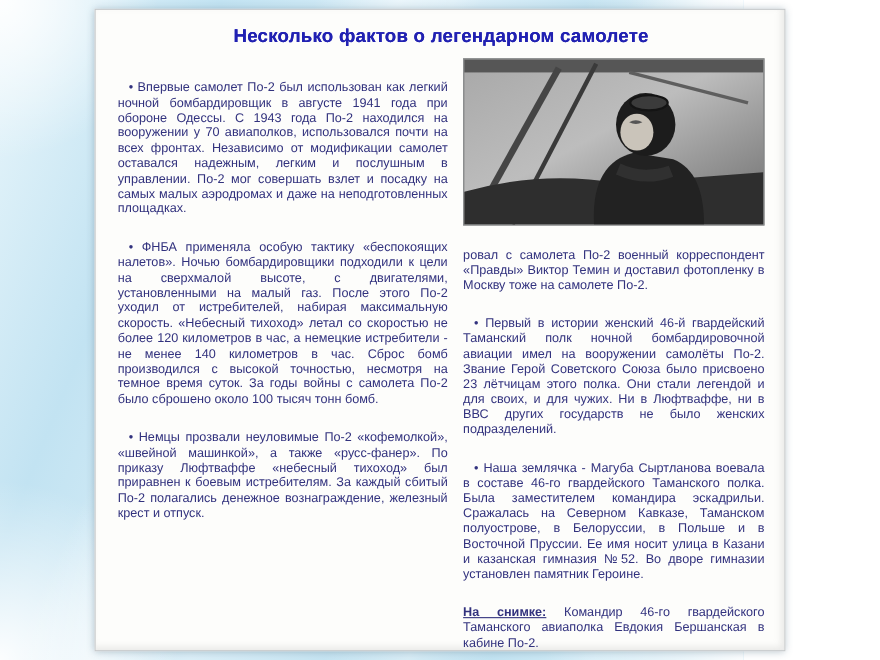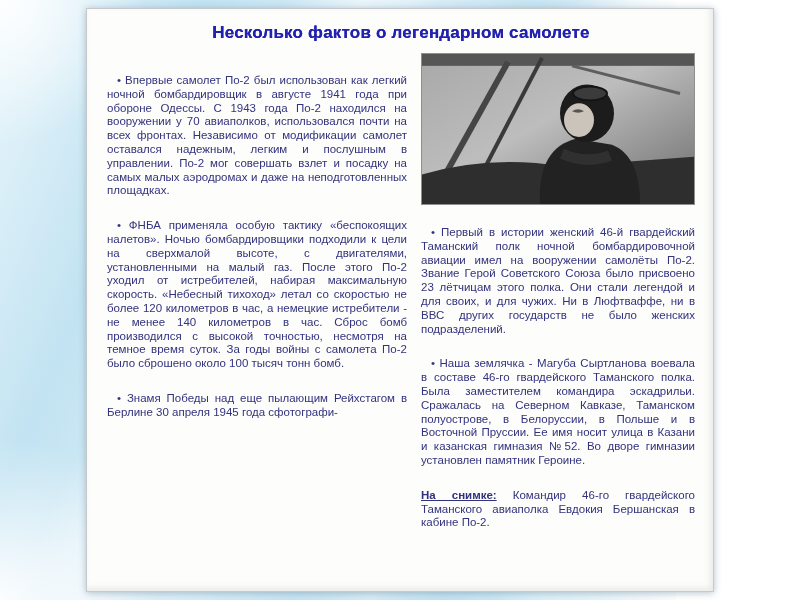--- a/index.html
+++ b/index.html
@@ -68,21 +68,21 @@
 <div class="slide">
   <div class="page">
 
     <h1 class="title">Несколько фактов о легендарном самолете</h1>
 
     <div class="columns">
 
       <div class="col col-left">
         <p class="b">• Впервые самолет По-2 был использован как легкий ночной бомбардировщик в августе 1941 года при обороне Одессы. С 1943 года По-2 находился на вооружении у 70 авиаполков, использовался почти на всех фронтах. Независимо от модификации самолет оставался надежным, легким и послушным в управлении. По-2 мог совершать взлет и посадку на самых малых аэродромах и даже на неподготовленных площадках.</p>
         <p class="b">• ФНБА применяла особую тактику «беспокоящих налетов». Ночью бомбардировщики подходили к цели на сверхмалой высоте, с двигателями, установленными на малый газ. После этого По-2 уходил от истребителей, набирая максимальную скорость. «Небесный тихоход» летал со скоростью не более 120 километров в час, а немецкие истребители - не менее 140 километров в час. Сброс бомб производился с высокой точностью, несмотря на темное время суток. За годы войны с самолета По-2 было сброшено около 100 тысяч тонн бомб.</p>
-        <p class="b">• Знамя Победы над еще пылающим Рейхстагом в Берлине 30 апреля 1945 года сфотографи-</p>
+        <p class="b">• Немцы прозвали неуловимые По-2 «кофемолкой», «швейной машинкой», а также «русс-фанер». По приказу Люфтваффе «небесный тихоход» был приравнен к боевым истребителям. За каждый сбитый По-2 полагались денежное вознаграждение, железный крест и отпуск.</p>
       </div>
 
       <div class="col col-right">
 
         <div class="photo-frame">
           <svg viewBox="0 0 272 152" preserveAspectRatio="none">
             <defs>
               <linearGradient id="sky" x1="0" y1="0" x2="1" y2="1">
                 <stop offset="0" stop-color="#a8a8a8"></stop>
                 <stop offset="0.45" stop-color="#bdbdbd"></stop>
@@ -97,20 +97,21 @@
             <path d="M0 122 Q 70 102 140 114 L272 104 L272 152 L0 152 Z" fill="#2e2e2e"></path>
             <path d="M118 152 C116 112 130 92 154 86 L190 92 C210 100 218 122 218 152 Z" fill="#222222"></path>
             <ellipse cx="165" cy="60" rx="27" ry="29" fill="#1c1c1c"></ellipse>
             <ellipse cx="157" cy="67" rx="15" ry="17" fill="#cac4ba"></ellipse>
             <path d="M150 58 q6 -4 12 0 q-6 3 -12 0" fill="#555"></path>
             <ellipse cx="168" cy="40" rx="17" ry="7" fill="#3b3b3b" stroke="#141414" stroke-width="2"></ellipse>
             <path d="M142 96 q20 10 44 2 l4 10 q-26 10 -52 -2 Z" fill="#303030"></path>
           </svg>
         </div>
 
+        <p>ровал с самолета По-2 военный корреспондент «Правды» Виктор Темин и доставил фотопленку в Москву тоже на самолете По-2.</p>
         <p class="b">• Первый в истории женский 46-й гвардейский Таманский полк ночной бомбардировочной авиации имел на вооружении самолёты По-2. Звание Герой Советского Союза было присвоено 23 лётчицам этого полка. Они стали легендой и для своих, и для чужих. Ни в Люфтваффе, ни в ВВС других государств не было женских подразделений.</p>
         <p class="b">• Наша землячка - Магуба Сыртланова воевала в составе 46-го гвардейского Таманского полка. Была заместителем командира эскадрильи. Сражалась на Северном Кавказе, Таманском полуострове, в Белоруссии, в Польше и в Восточной Пруссии. Ее имя носит улица в Казани и казанская гимназия №52. Во дворе гимназии установлен памятник Героине.</p>
 
         <p><span class="caption-label">На снимке:</span><span> Командир 46-го гвардейского Таманского авиаполка Евдокия Бершанская в кабине По-2.</span></p>
 
       </div>
     </div>
   </div>
 </div>
 

